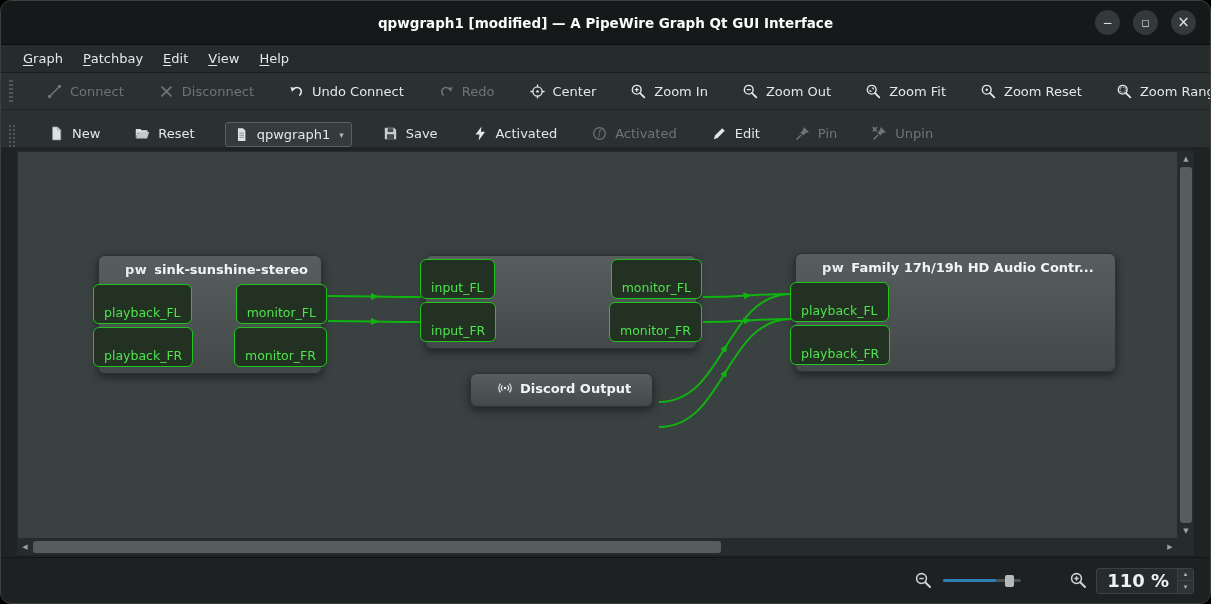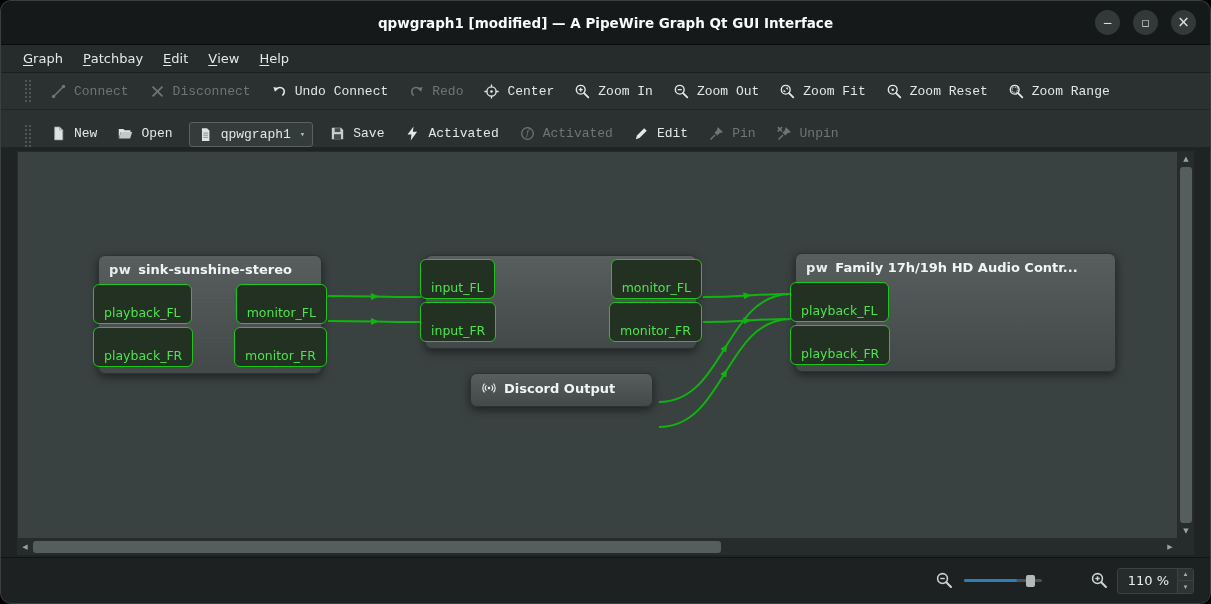--- a/index.html
+++ b/index.html
@@ -29,22 +29,22 @@
   }
   
   .menubar {
     flex:0 0 28px; background:#262b2b; display:flex; align-items:stretch;
     padding-left:12px; border-bottom:1px solid #1b1e1e;
   }
   .menu-item { color:#e4e8e8; font-size:13px; padding:0 10px; display:flex; align-items:center; }
   .menu-item u { text-decoration:underline; text-underline-offset:2px; }
   
   .toolbar {
-    background:#2b3030; display:flex; align-items:center; gap:2px;
-    padding:0 22px; border-bottom:1px solid #202424;font-family:Liberation Mono, monospace;
+    background:#2b3030; display:flex; align-items:center; gap:16px;
+    padding:0 6px; border-bottom:1px solid #202424;
   }
   .toolbar.t1 { flex:0 0 37px; }
   .toolbar.t2 { flex:0 0 38px;align-items:flex-end; }
   .grip {
     width:6px; height:22px; margin:0 8px 0 2px;
     border-left:2px dotted #4e5555; border-right:2px dotted #4e5555;
   }
   .tb-item {
     display:flex; align-items:center; gap:7px; padding:5px 9px;
     font-size:13px; color:#e3e7e7; border-radius:3px; white-space:nowrap;
@@ -61,21 +61,21 @@
     background:#3a4141; overflow:hidden; border:1px solid #272b2b;
   }
   .wire-layer { position:absolute; left:0; top:0; width:100%; height:100%; pointer-events:none; overflow:visible; }
   .wire { stroke:#0fb40f; stroke-width:2; fill:none; }
   .node {
     position:absolute; background:linear-gradient(#585e5e,#434949);
     border:1px solid #2e3232; border-radius:7px;
     box-shadow:0 3px 9px rgba(0,0,0,.5); padding:0 0 6px;
   }
   .node-header {
-    display:flex; align-items:center; gap:7px; padding:6px 10px 4px;
+    display:flex; align-items:center; gap:7px; padding:6px 26px 4px;
     color:#f1f4f4; font-weight:bold; font-size:13px;
     white-space:nowrap; overflow:hidden;
   }
   .pw-logo { font-size:13px; font-weight:bold; color:#e9eded; letter-spacing:.5px; }
   .node-icon { width:16px; height:16px; flex:0 0 16px; color:#e9eded; }
   .port-row { display:flex; justify-content:space-between; margin:3px -6px 0 -6px; }
   .port {
     font-size:12.5px; color:#4ee24e; background:#223122;
     border:1.5px solid #1fc41f; border-radius:6px;
     padding:19px 10px 2px; line-height:17px; white-space:nowrap;text-align:center;
@@ -107,21 +107,21 @@
   .status-icon { width:19px; height:19px; color:#cdd3d3; }
   .zoom-slider { width:78px; height:16px; position:relative; margin:0 10px; }
   .zoom-track { position:absolute; left:0; right:0; top:6.5px; height:3px; background:#4b5252; border-radius:2px; }
   .zoom-fill { position:absolute; left:0; top:6.5px; height:3px; width:68%; background:#2d7fb5; border-radius:2px; }
   .zoom-handle { position:absolute; left:62px; top:2px; width:9px; height:12px; background:#b4baba; border-radius:2px; }
   .zoom-in-status { margin-left:38px; }
   .zoom-spinbox {
     display:flex; align-items:center; margin-left:8px; height:26px;
     background:#262b2b; border:1px solid #3c4242; border-radius:3px; overflow:hidden;
   }
-  .zoom-value { color:#eef1f1; font-size:13px; padding:0 8px 0 10px; }
+  .zoom-value { color:#eef1f1; font-size:18px; padding:0 8px 0 10px;font-weight:bold; }
   .spin-buttons { display:flex; flex-direction:column; width:16px; height:100%; border-left:1px solid #3c4242; }
   .spin-btn { flex:1; display:flex; align-items:center; justify-content:center; font-size:7px; color:#aab0b0; background:#2e3434; }
   .spin-btn + .spin-btn { border-top:1px solid #3c4242; }
 </style>
 </head>
 <body>
 
 <svg width="0" height="0" style="position:absolute" aria-hidden="true">
   <defs>
     <g id="mag-base">
@@ -315,21 +315,21 @@
   <div class="tb-item">
         <svg class="tb-icon">
           <use href="#sym-new"></use>
         </svg>
         <span class="tb-label">New</span>
       </div>
       <div class="tb-item">
         <svg class="tb-icon">
           <use href="#sym-open"></use>
         </svg>
-        <span class="tb-label">Open</span>
+        <span class="tb-label">Reset</span>
       </div>
       <div class="tb-item tb-dropdown">
         <svg class="tb-icon">
           <use href="#sym-file"></use>
         </svg>
         <span class="tb-label">qpwgraph1</span>
         <span class="caret">▾</span>
       </div>
       <div class="tb-item">
         <svg class="tb-icon">

